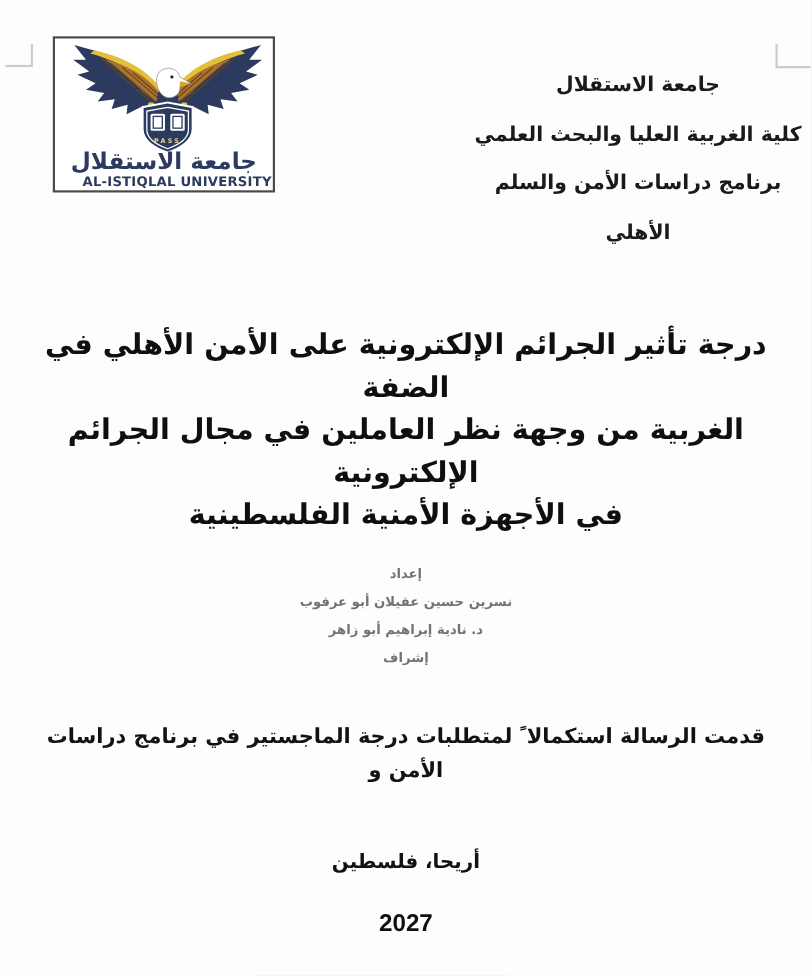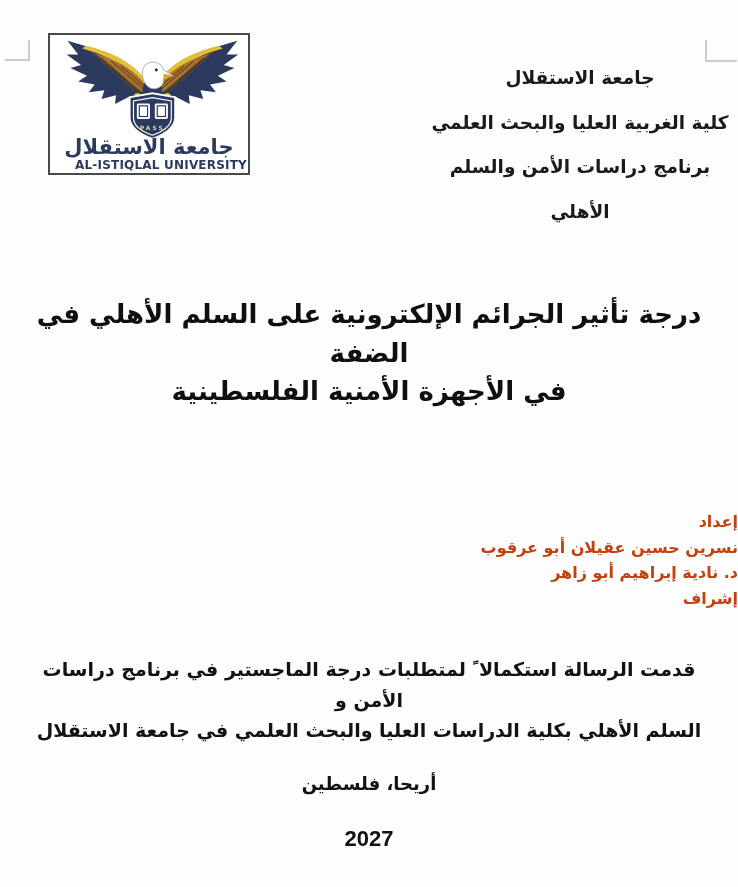--- a/index.html
+++ b/index.html
@@ -55,23 +55,23 @@
   .title-block {
     position:absolute; left:28px; top:295px; width:682px;
     direction:rtl; text-align:center;
     font-weight:bold; font-size:26px; line-height:38.5px;
     color:#0f0f0f;
   }
 
   
   .byline-block {
     position:absolute; left:0; top:509px; width:100%;
-    direction:rtl; 
-    font-weight:bold; font-size:16px; line-height:25.5px;
-    color:#c2410c;
+    direction:rtl; text-align:center;
+    font-weight:bold; font-size:12px; line-height:25.5px;
+    color:#737373;
   }
 
   
   .statement-block {
     position:absolute; left:28px; top:654px; width:682px;
     direction:rtl; text-align:center;
     font-weight:bold; font-size:19px; line-height:30.5px;
     color:#121212;
   }
 
@@ -149,32 +149,32 @@
     <div class="logo-english">AL-ISTIQLAL UNIVERSITY</div>
   </div>
 
   <div class="header-block">
     <div>جامعة الاستقلال</div>
     <div>كلية الغربية العليا والبحث العلمي</div>
     <div>برنامج دراسات الأمن والسلم الأهلي</div>
   </div>
 
   <div class="title-block">
-    <div>درجة تأثير الجرائم الإلكترونية على السلم الأهلي في الضفة</div>
+    <div>درجة تأثير الجرائم الإلكترونية على الأمن الأهلي في الضفة</div>
+    <div>الغربية من وجهة نظر العاملين في مجال الجرائم الإلكترونية</div>
     <div>في الأجهزة الأمنية الفلسطينية</div>
   </div>
 
   <div class="byline-block">
     <div>إعداد</div>
     <div>نسرين حسين عقيلان أبو عرقوب</div>
     <div>د. نادية إبراهيم أبو زاهر</div>
     <div>إشراف</div>
   </div>
 
   <div class="statement-block">
     <div>قدمت الرسالة استكمالا  ً لمتطلبات درجة الماجستير في برنامج دراسات الأمن و</div>
-    <div>السلم الأهلي بكلية الدراسات العليا والبحث العلمي في جامعة الاستقلال</div>
   </div>
 
   <div class="place-line">أريحا، فلسطين</div>
   <div class="year-line">2027</div>
 
 </div>
 
 </body></html>

